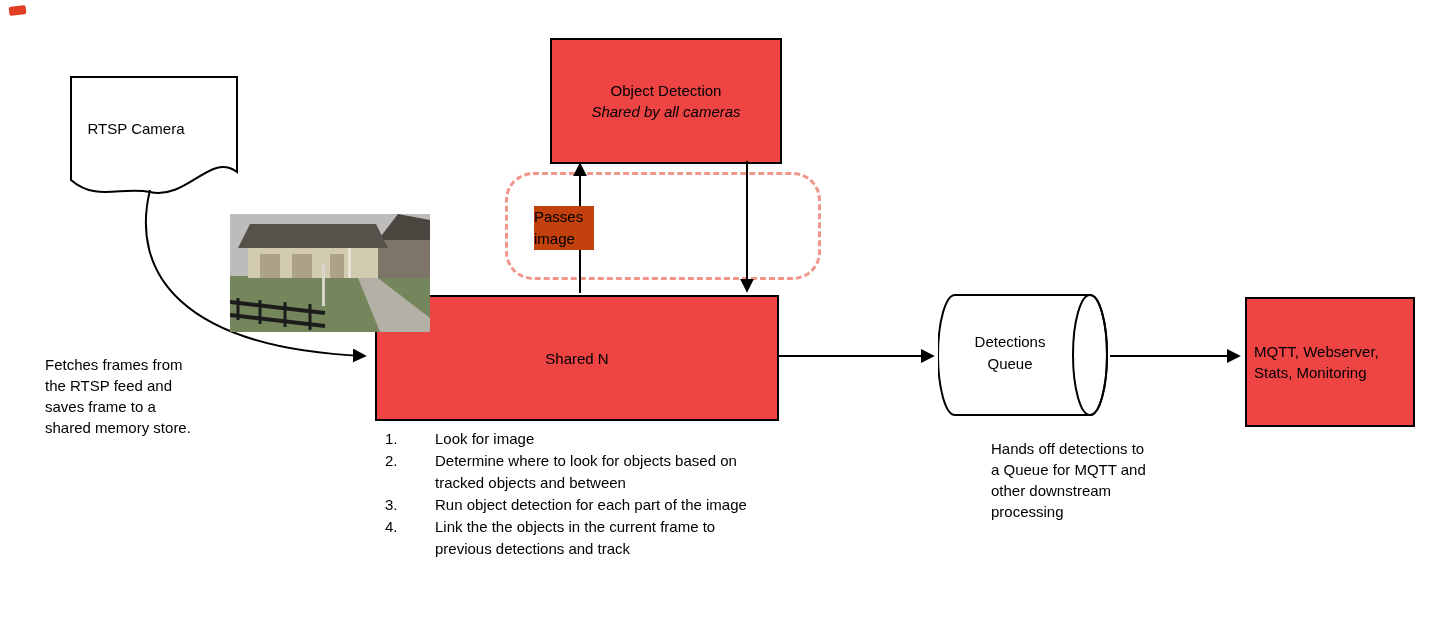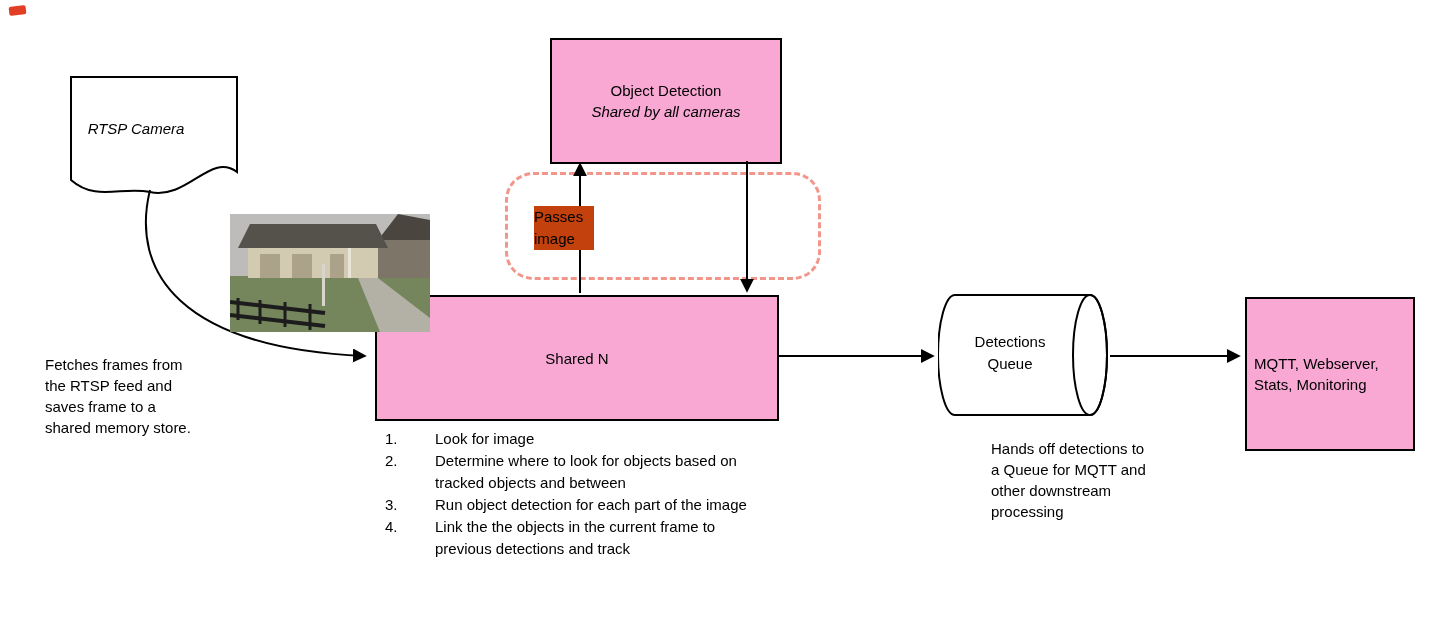--- a/index.html
+++ b/index.html
@@ -1,19 +1,19 @@
 <!DOCTYPE html>
 <html><head>
 <meta charset="utf-8">
 <style>
   html,body{margin:0;padding:0;background:#ffffff;}
   .canvas{position:relative;width:1448px;height:625px;background:#ffffff;
           font-family:"Liberation Sans",sans-serif;font-size:15px;color:#000;overflow:hidden;}
   .abs{position:absolute;}
-  .ybox{background:#f9a8d4;border:2px solid #000;display:flex;flex-direction:column;
+  .ybox{background:#ef4444;border:2px solid #000;display:flex;flex-direction:column;
         align-items:center;justify-content:center;text-align:center;line-height:21px;z-index:1;}
   .dashed{border:3px dashed #f2968b;border-radius:28px;z-index:2;background:transparent;}
   .arrows{left:0;top:0;z-index:5;pointer-events:none;}
   .lbl{line-height:22px;background:#c2410c;z-index:10;}
   .note{line-height:21px;z-index:3;}
   .bold{font-weight:bold;}
   .italic{font-style:italic;}
   .steps{list-style:none;counter-reset:s;margin:0;padding:0;z-index:3;}
   .steps li{counter-increment:s;display:flex;line-height:22px;}
   .steps li::before{content:counter(s) ".";flex:0 0 50px;}
@@ -26,32 +26,32 @@
 </head>
 <body>
 
 <div class="canvas">
 
   <div class="abs redmark" style="left:9px;top:6px;"></div>
 
   <svg class="abs shape" style="left:70px;top:76px;" width="168" height="126" viewBox="0 0 168 126">
     <path d="M1,1 H167 V96 C140,76 118,124 80,116 C52,110 26,126 1,104 Z" fill="#ffffff" stroke="#000000" stroke-width="2"></path>
   </svg>
-  <div class="abs nodelabel" style="left:70px;top:118px;width:132px;font-style:italic;">RTSP Camera</div>
+  <div class="abs nodelabel" style="left:70px;top:118px;width:132px;">RTSP Camera</div>
 
   <div class="abs ybox" style="left:375px;top:295px;width:400px;height:122px;">
     <div>Shared N</div>
   </div>
 
   <div class="abs ybox" style="left:550px;top:38px;width:228px;height:122px;">
     <div>Object Detection</div>
     <div class="italic">Shared by all cameras</div>
   </div>
 
-  <div class="abs ybox" style="left:1245px;top:297px;width:152px;height:118px;align-items:flex-start;text-align:left;padding:16px 7px;">
+  <div class="abs ybox" style="left:1245px;top:297px;width:152px;height:118px;align-items:flex-start;text-align:left;padding:4px 7px;">
     <div>MQTT, Webserver, Stats, Monitoring</div>
   </div>
 
   <svg class="abs shape" style="left:938px;top:293px;" width="172" height="124" viewBox="0 0 172 124">
     <path d="M152,2 A17,60 0 0 1 152,122 L17,122 A17,60 0 0 1 17,2 Z" fill="#ffffff" stroke="#000000" stroke-width="2"></path>
     <ellipse cx="152" cy="62" rx="17" ry="60" fill="none" stroke="#000000" stroke-width="2"></ellipse>
   </svg>
   <div class="abs nodelabel" style="left:962px;top:331px;width:96px;">Detections Queue</div>
 
   <div class="abs dashed" style="left:505px;top:172px;width:310px;height:102px;"></div>

